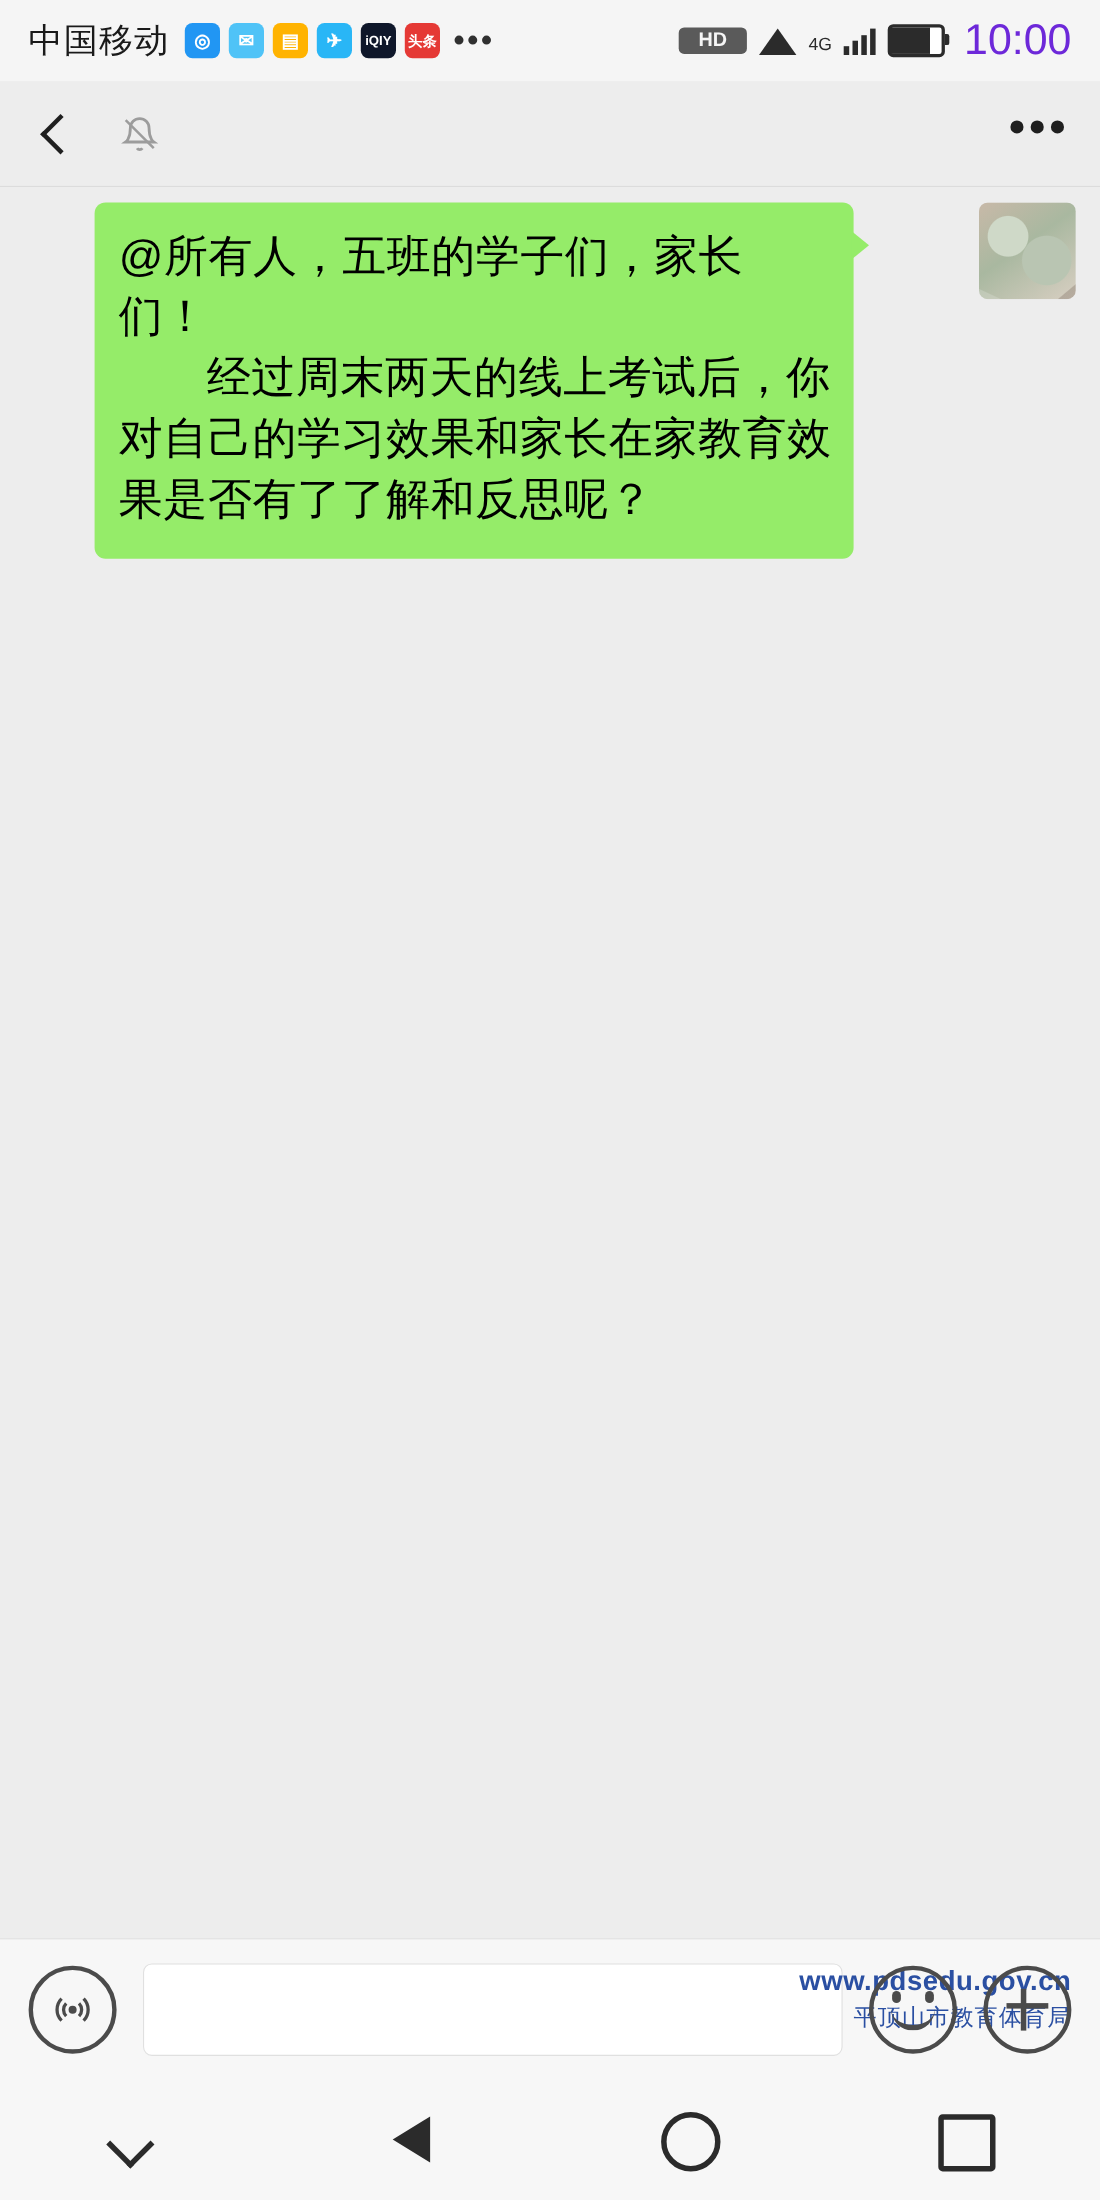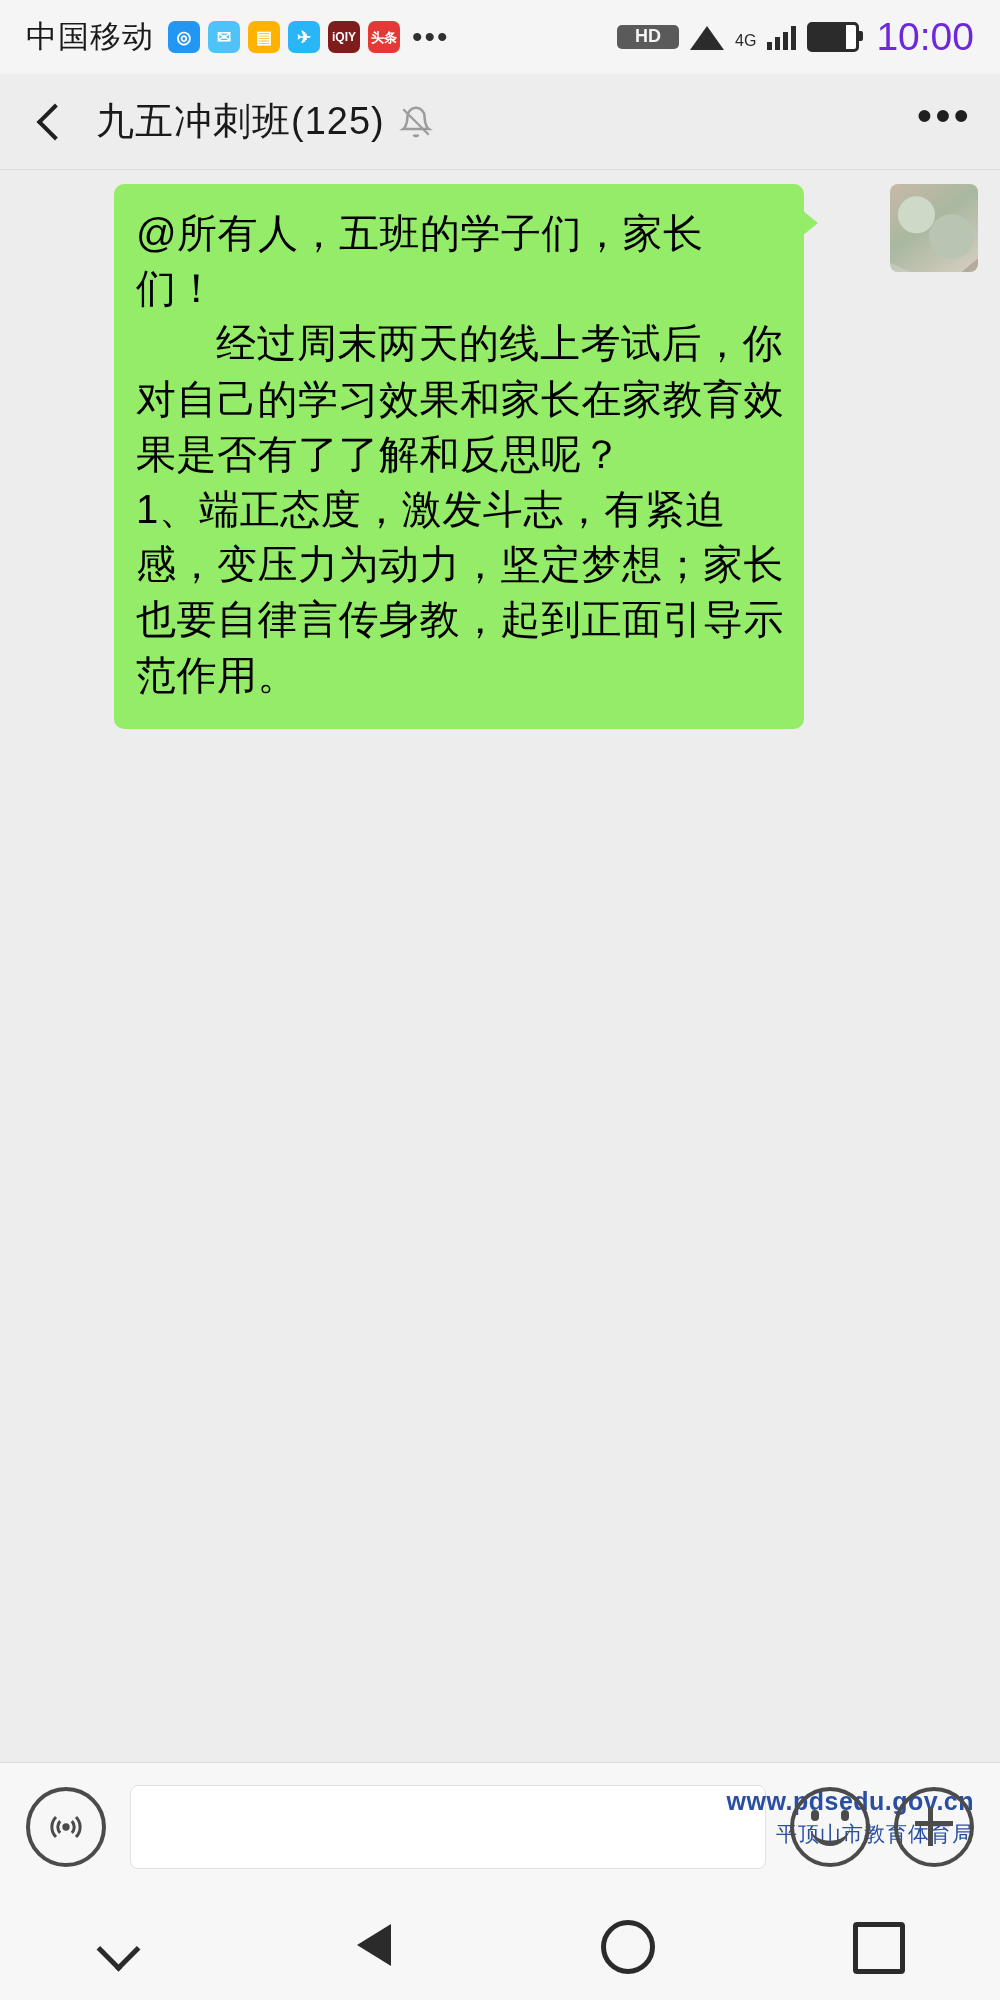--- a/index.html
+++ b/index.html
@@ -179,21 +179,21 @@
     position: relative;
     overflow: hidden;
   }
   .msg-row {
     display: flex;
     align-items: flex-start;
     padding: 14px 0 0 0;
   }
   .bubble-wrap {
     position: relative;
-    margin-left: 114px;
+    margin-left: 86px;
     max-width: 690px;
   }
   .bubble {
     background: #95ec69;
     border-radius: 10px;
     padding: 22px 20px 26px 22px;
     box-sizing: border-box;
     width: 690px;
     position: relative;
   }
@@ -357,60 +357,58 @@
 
 <div class="phone">
 
   <div class="status-bar">
     <span class="carrier">中国移动</span>
     <span class="status-icons-left">
       <span class="app-ico" style="background:#2196f3">◎</span>
       <span class="app-ico" style="background:#4fc3f7">✉</span>
       <span class="app-ico" style="background:#ffb300">▤</span>
       <span class="app-ico" style="background:#29b6f6">✈</span>
-      <span class="app-ico" style="background:#7f1d1d;font-size:12px">iQIY</span>
+      <span class="app-ico" style="background:#0f172a;font-size:12px">iQIY</span>
       <span class="app-ico" style="background:#e53935;font-size:13px">头条</span>
       <span class="dots-ico">•••</span>
     </span>
     <span class="status-right">
       <span class="hd-badge">HD</span>
       <span class="wifi"></span>
       <span class="netgen">4G</span>
       <span class="sig">
           <i></i>
           <i></i>
           <i></i>
           <i></i>
         </span>
       <span class="batt"></span>
       <span class="clock">10:00</span>
     </span>
   </div>
 
   <div class="title-bar">
     <span class="back-chevron"></span>
-    <span class="chat-title">九五冲刺班(125)</span>
     <span class="mute-icon">
       <svg width="34" height="34" viewBox="0 0 24 24" fill="none" stroke="#5a5a5a" stroke-width="1.8">
         <path d="M18 8a6 6 0 1 0-12 0c0 7-3 9-3 9h18s-3-2-3-9"></path>
         <path d="M13.7 21a2 2 0 0 1-3.4 0"></path>
         <path d="M3 3l18 18" stroke-width="1.6"></path>
       </svg>
     </span>
     <span class="more-dots">•••</span>
   </div>
 
   <div class="chat-area">
     <div class="msg-row">
       <div class="bubble-wrap">
         <div class="bubble">
           <span class="tail"></span>
           <p>@所有人，五班的学子们，家长们！</p>
           <p class="indent">经过周末两天的线上考试后，你对自己的学习效果和家长在家教育效果是否有了了解和反思呢？</p>
-          <p>1、端正态度，激发斗志，有紧迫感，变压力为动力，坚定梦想；家长也要自律言传身教，起到正面引导示范作用。</p>
         </div>
       </div>
       <div class="avatar"></div>
     </div>
   </div>
 
   <div class="watermark">
     <div class="url">www.pdsedu.gov.cn</div>
     <div class="org">平顶山市教育体育局</div>
   </div>

